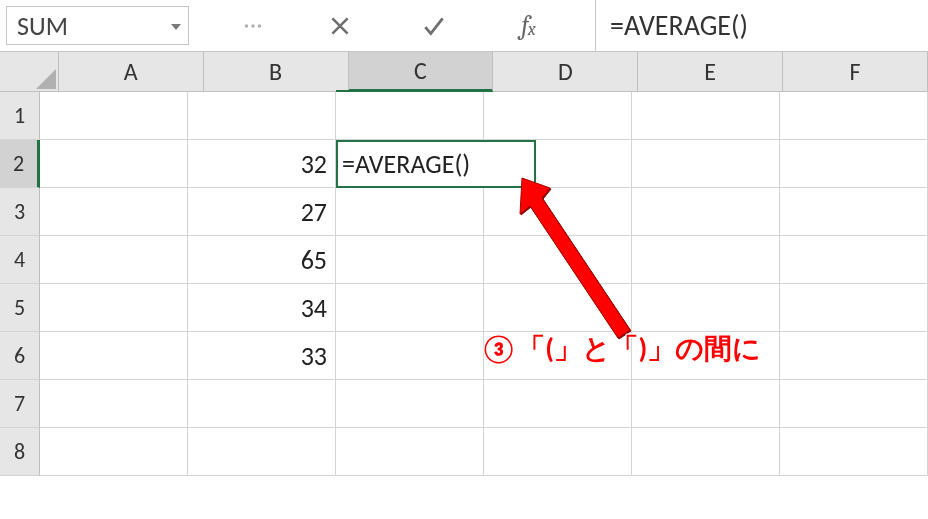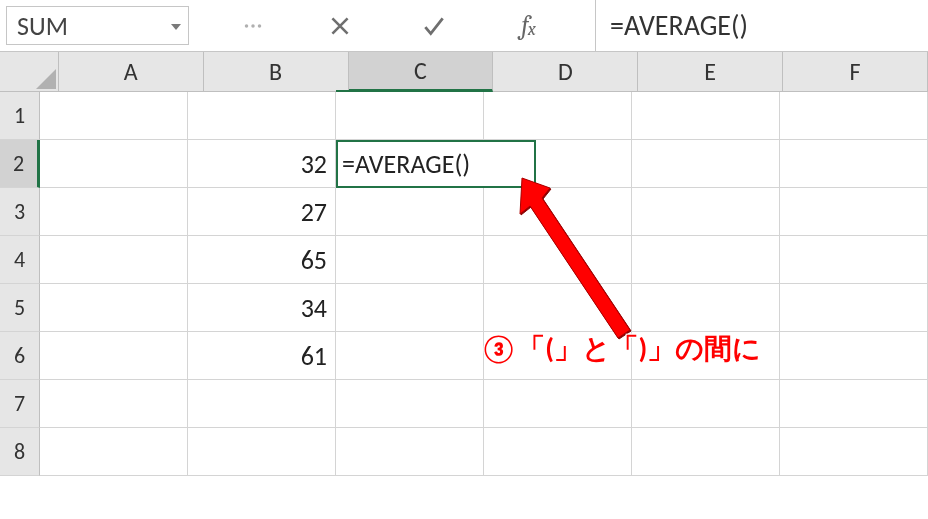--- a/index.html
+++ b/index.html
@@ -341,21 +341,21 @@
           </div>
         <div class="cell"></div>
         <div class="cell"></div>
         <div class="cell"></div>
         <div class="cell"></div>
       </div>
 
       <div class="row">
         <div class="cell"></div>
         <div class="cell">
-            <span>61</span>
+            <span>33</span>
           </div>
         <div class="cell"></div>
         <div class="cell"></div>
         <div class="cell"></div>
         <div class="cell"></div>
       </div>
 
       <div class="row">
         <div class="cell"></div>
         <div class="cell"></div>

